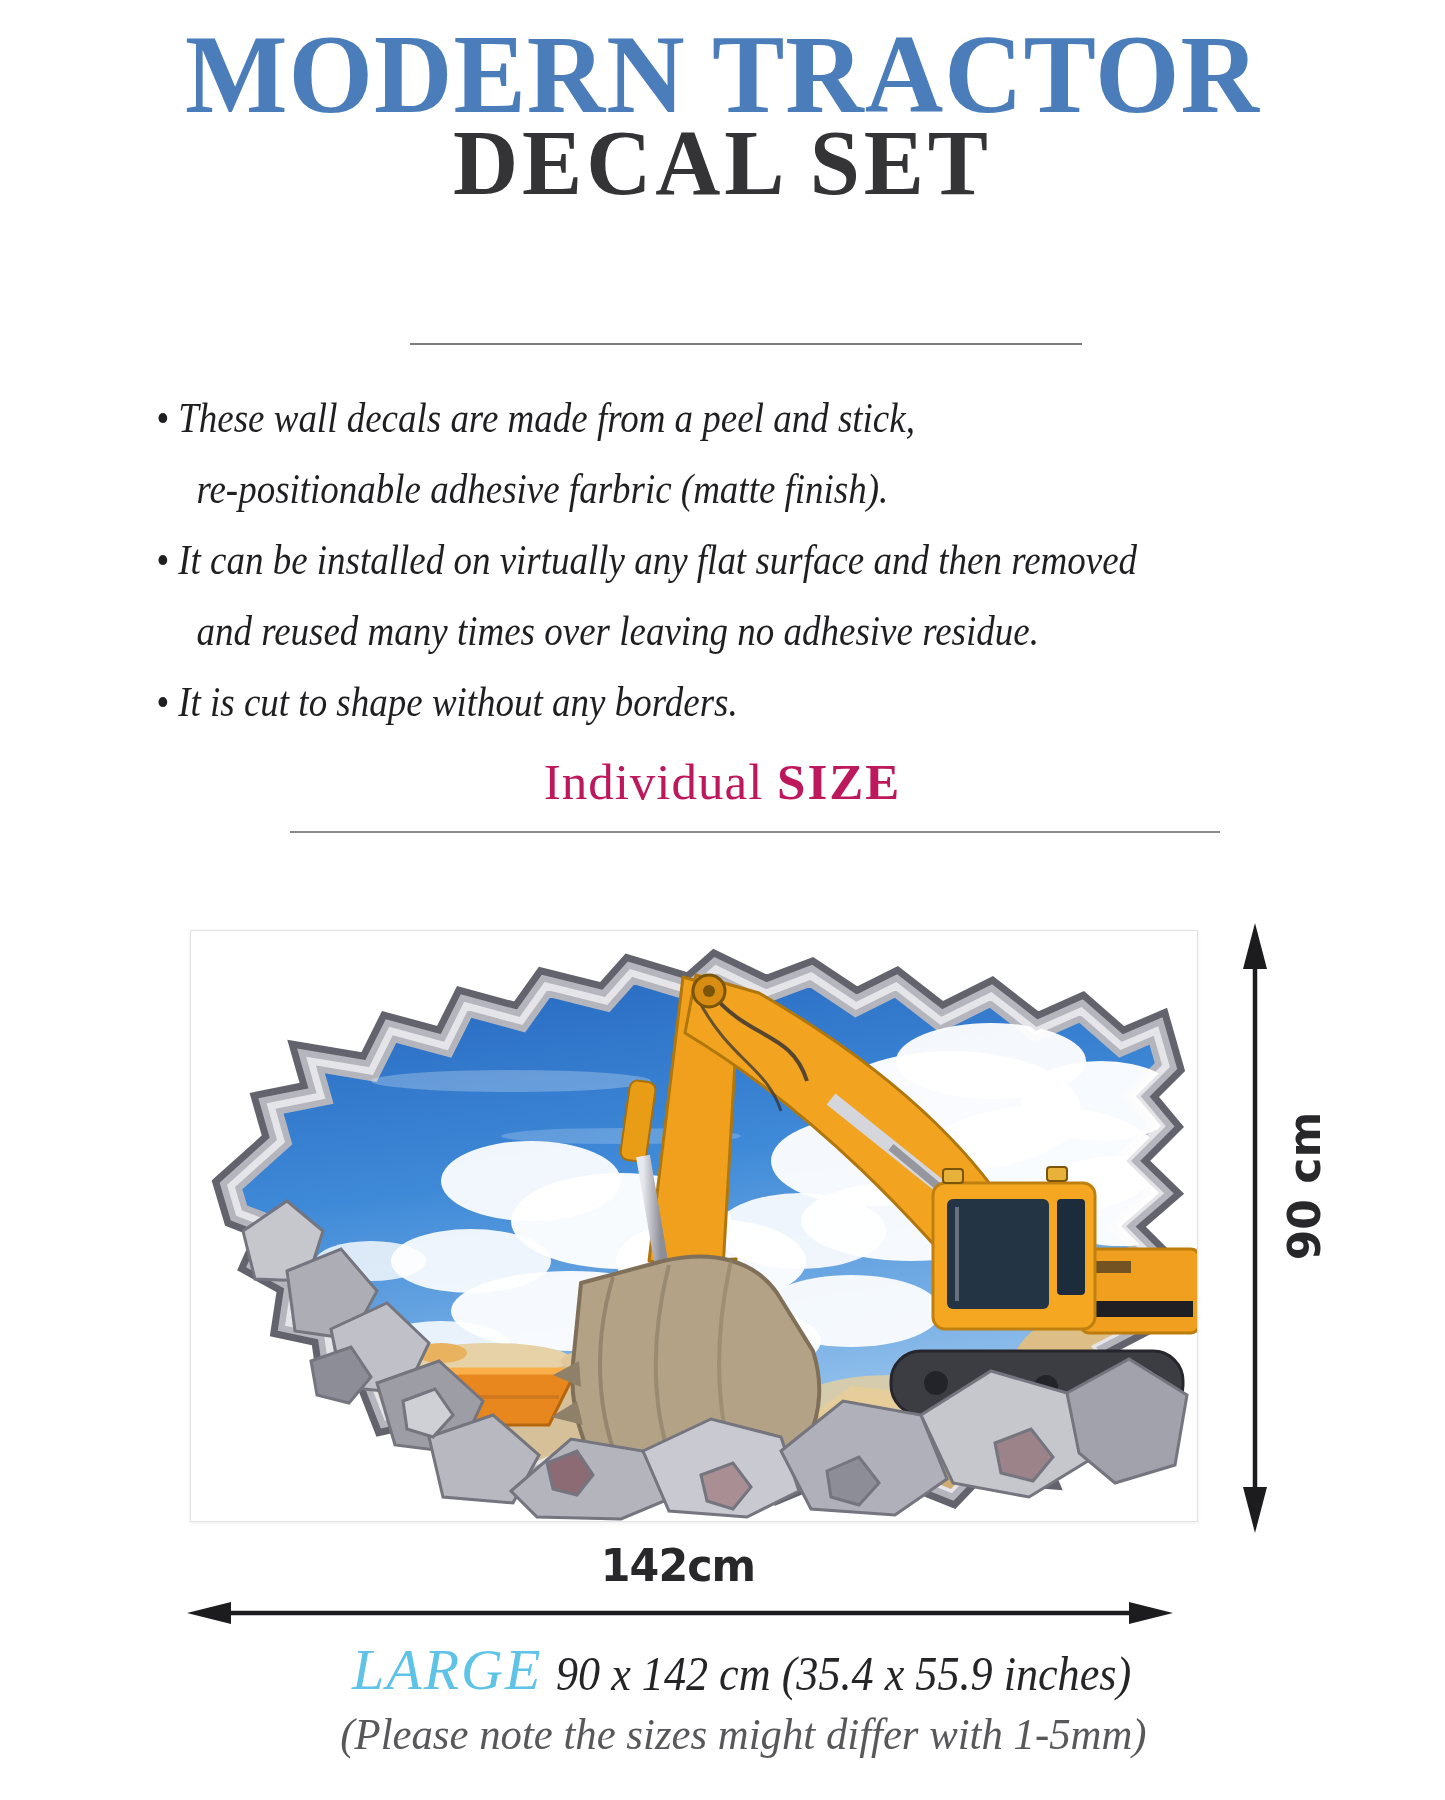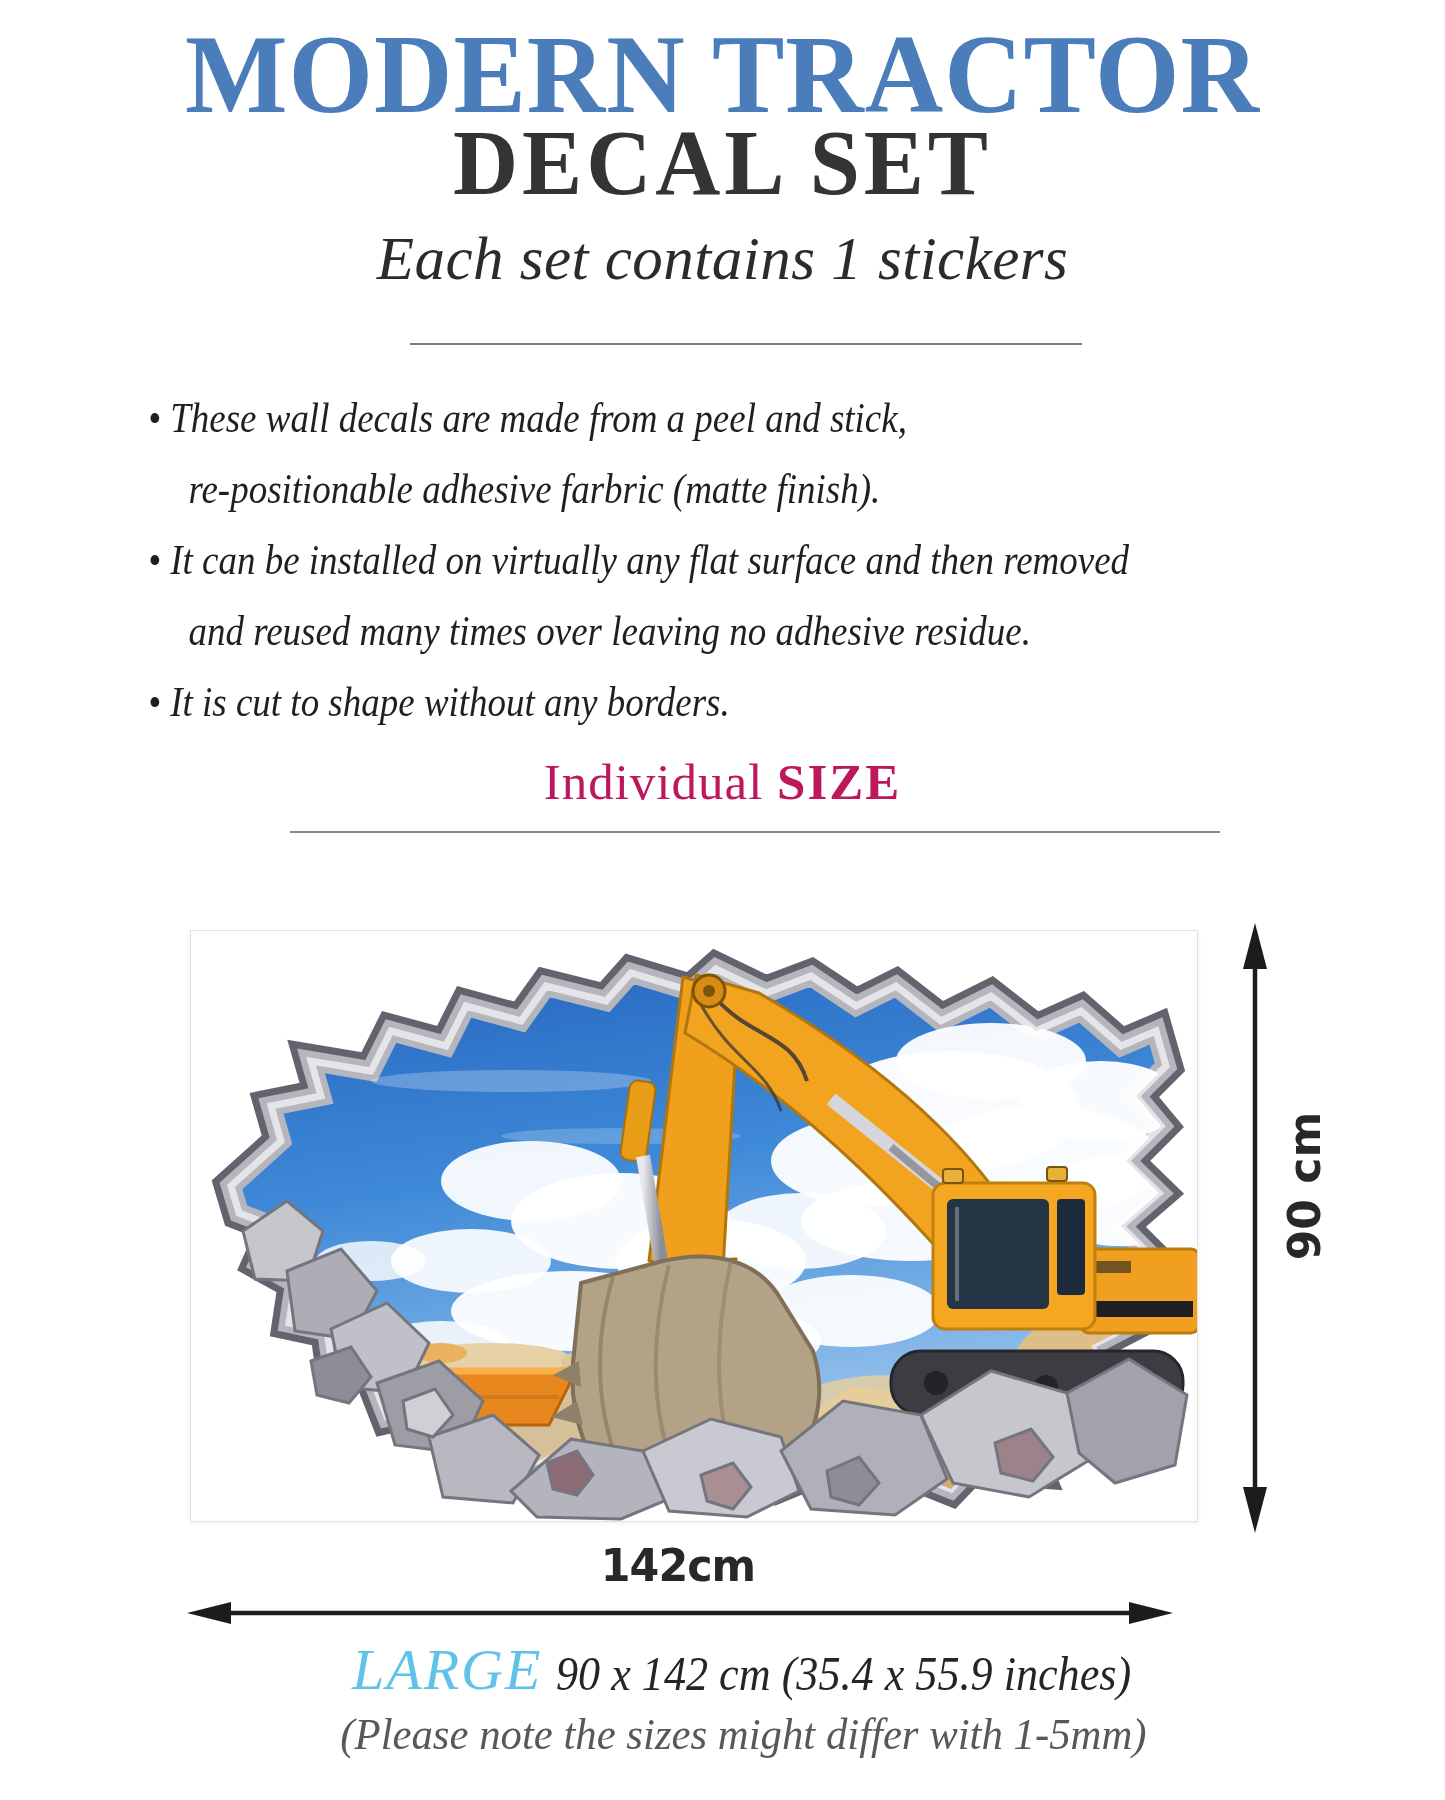--- a/index.html
+++ b/index.html
@@ -37,21 +37,21 @@
     font-style:italic;
     font-size:61px;line-height:1.0;
     letter-spacing:0.5px;
     color:#2b2b2e;
   }
   .tagline-rule{
     left:410px;top:343px;width:672px;height:2px;
     background:#7d7d80;
   }
   
-  .features{left:148px;top:382px;}
+  .features{left:156px;top:382px;}
   .b-line{
     position:relative;
     white-space:nowrap;
     font-style:italic;
     font-size:43px;
     height:71px;line-height:71px;
     color:#1f1f22;
     transform:scaleX(0.86);
     transform-origin:0 50%;
   }
@@ -126,21 +126,20 @@
     transform:scaleX(0.95);
   }
 </style>
 </head>
 <body>
 
 <div id="page">
 
   <div class="abs title">MODERN TRACTOR</div>
   <div class="abs decal-set">DECAL SET</div>
-  <div class="abs tagline">Each set contains 1 stickers</div>
   <div class="abs tagline-rule"></div>
 
   <div class="abs features">
     <div class="b-line">• These wall decals are made from a peel and stick,</div>
     <div class="b-line b-cont">re-positionable adhesive farbric (matte finish).</div>
     <div class="b-line">• It can be installed on virtually any flat surface and then removed</div>
     <div class="b-line b-cont">and reused many times over leaving no adhesive residue.</div>
     <div class="b-line">• It is cut to shape without any borders.</div>
   </div>
 

